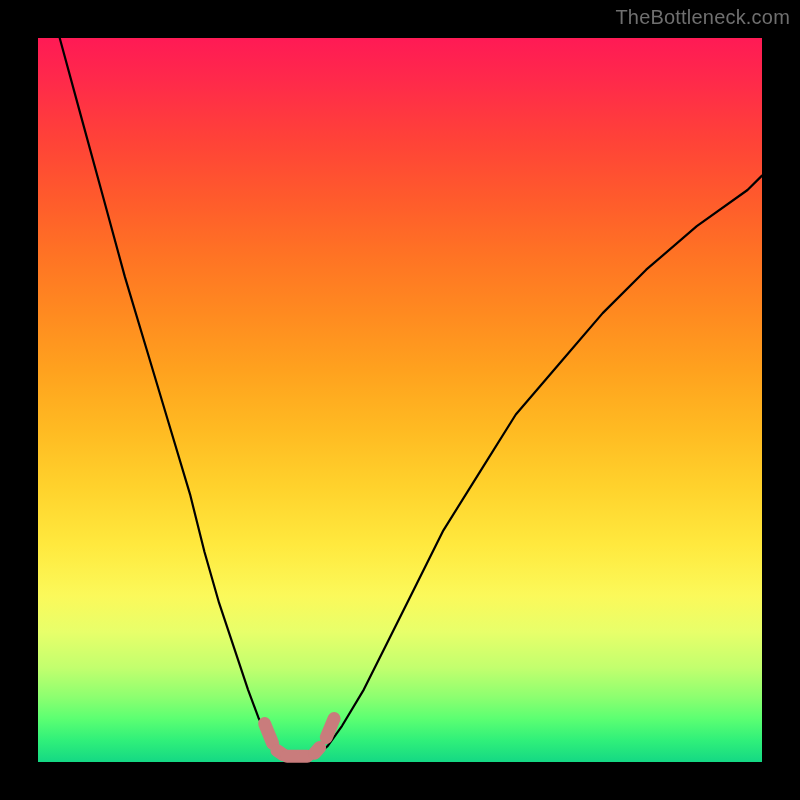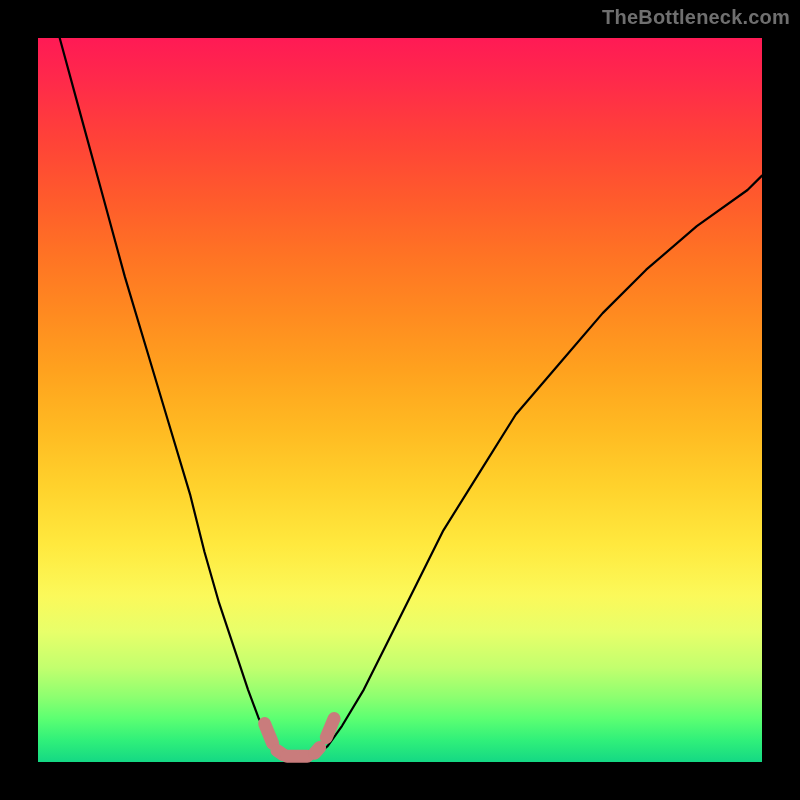--- a/index.html
+++ b/index.html
@@ -66,21 +66,21 @@
     stroke: #c97c7c;
     stroke-width: 13;
     stroke-linecap: round;
   }
   #watermark {
     position: absolute;
     top: 6px;
     right: 10px;
     color: #6f6f6f;
     font-size: 20px;
-    font-weight: 700;
+    font-weight: 400;
     letter-spacing: 0.2px;
     user-select: none;
   }
 </style>
 </head>
 <body>
 
 <div id="frame">
   <div id="plot">
     <svg viewBox="0 0 724 724">

